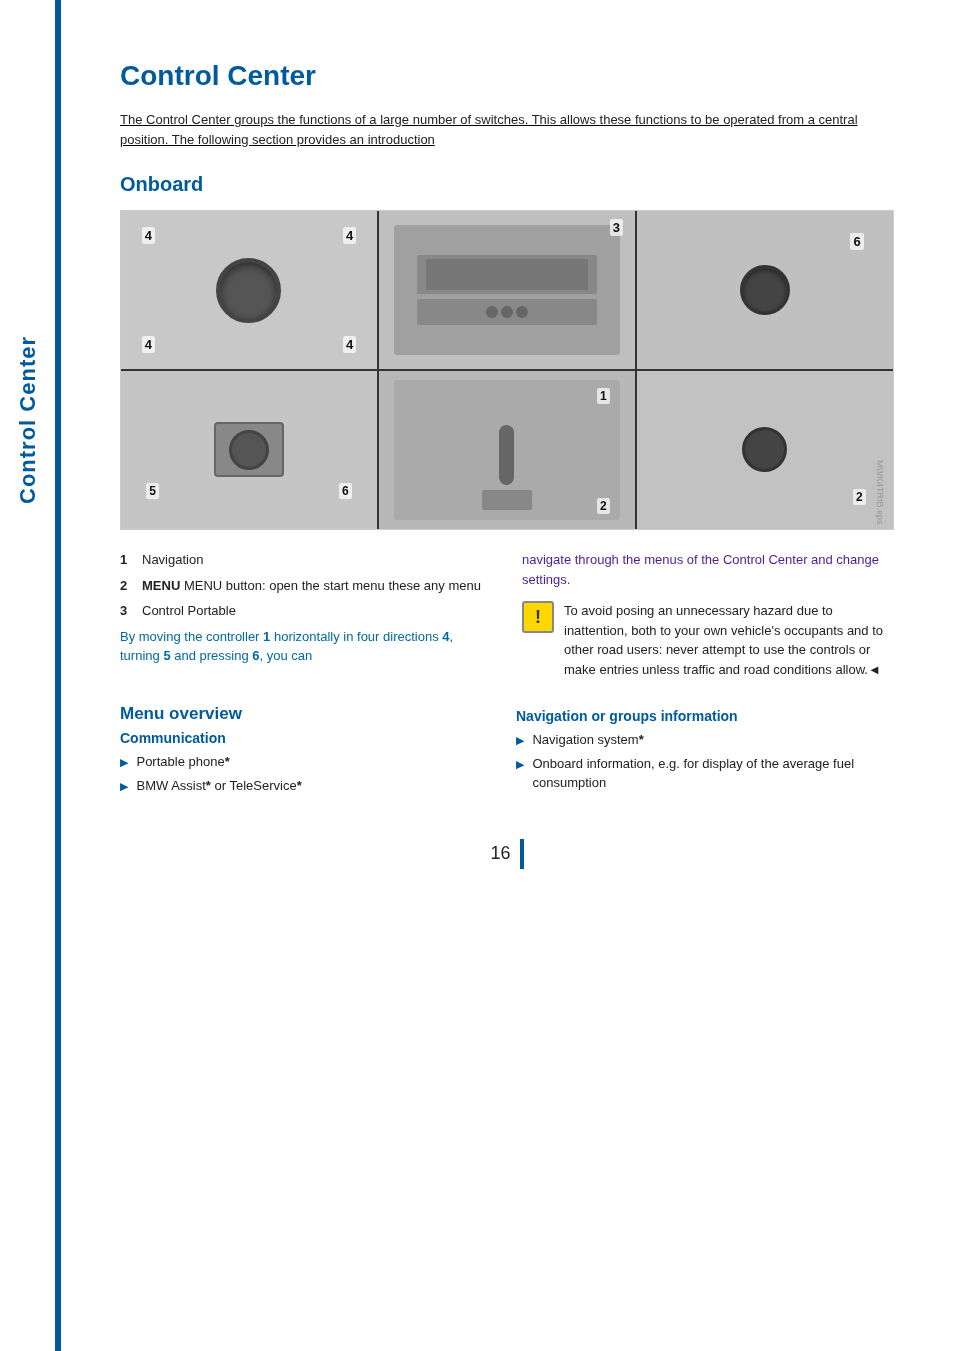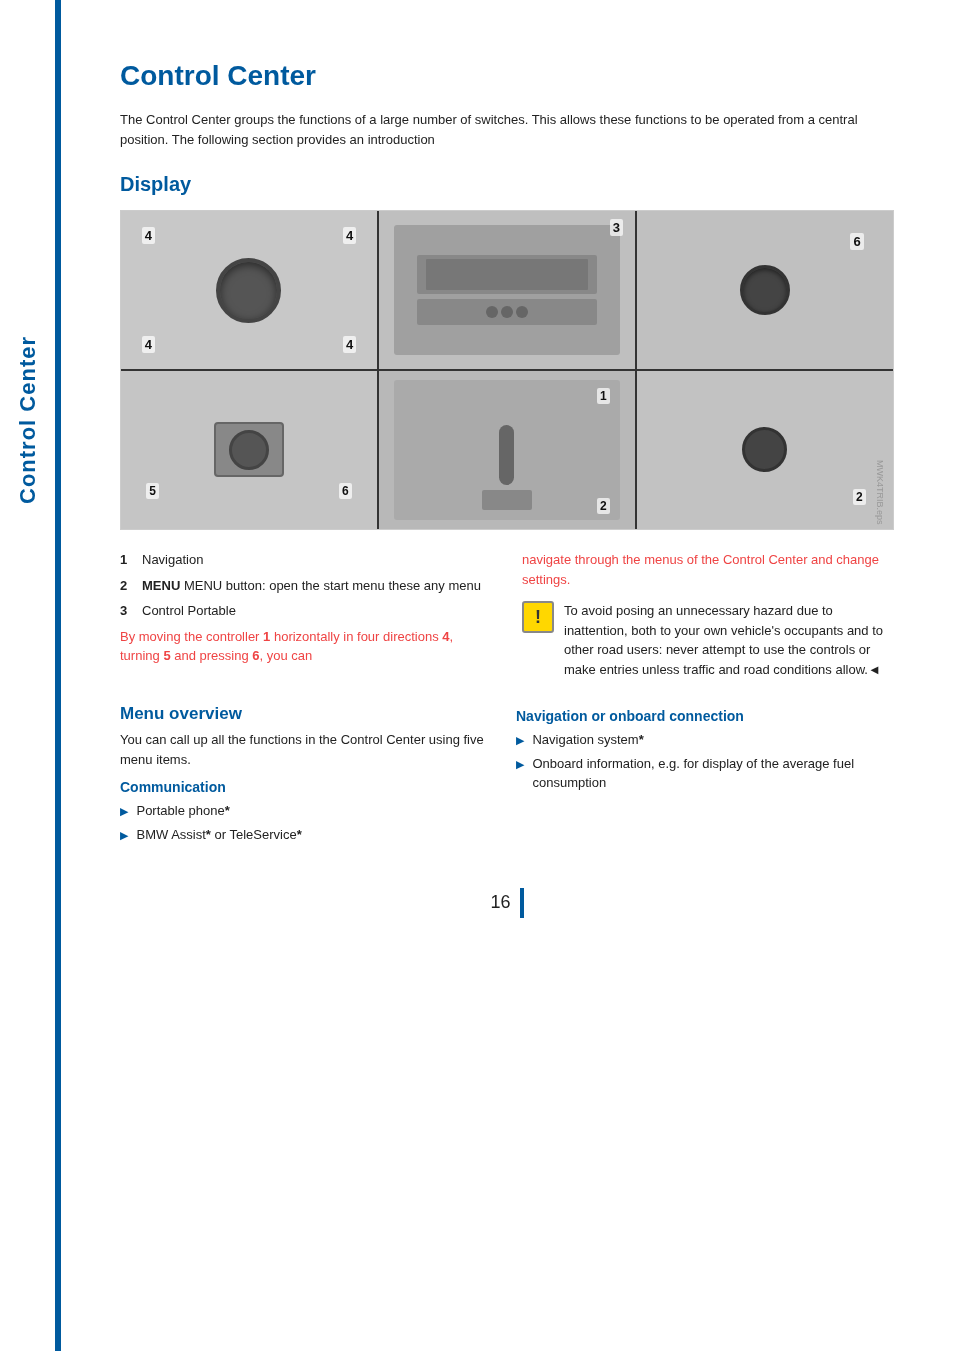--- a/index.html
+++ b/index.html
@@ -62,20 +62,21 @@
       font-size: 28px;
       font-weight: bold;
       color: #005a9e;
       margin-bottom: 18px;
     }
 
     .intro-columns {
       display: flex;
       gap: 30px;
       margin-bottom: 24px;
+      text-decoration: underline;
     }
 
     .intro-col {
       flex: 1;
       font-size: 13px;
       line-height: 1.5;
       color: #222;
     }
 
     .section-title {
@@ -287,21 +288,21 @@
   </div>
 
   <div class="main-content">
 
     <h1 class="page-title">Control Center</h1>
 
     <div class="intro-columns">
       <div class="intro-col">The Control Center groups the functions of a large number of switches. This allows these functions to be operated from a central position. The following section provides an introduction</div>
     </div>
 
-    <h2 class="section-title">Display</h2>
+    <h2 class="section-title">Onboard</h2>
 
     <div class="controls-image">
       <div class="img-grid">
 
         <div class="img-cell" style="background:#c8c8c8; position:relative;">
           <div style="position:relative; width:90%; height:90%; display:flex; align-items:center; justify-content:center;">
             <div style="width:65px; height:65px; background:#555; border-radius:50%; border:4px solid #444; box-shadow:inset 0 3px 8px rgba(0,0,0,0.5);"></div>
 
             <span class="arrow-label" style="top:8px; left:8px;">4</span>
             <span class="arrow-label" style="top:8px; right:8px;">4</span>
@@ -368,58 +369,57 @@
           <span class="part-desc">Navigation</span>
         </div>
         <div class="part-item">
           <span class="part-num">2</span>
           <span class="part-desc"><span class="bold">MENU</span>&nbsp;<span>MENU button: open the start menu these any menu</span></span>
         </div>
         <div class="part-item">
           <span class="part-num">3</span>
           <span class="part-desc">Control Portable</span>
         </div>
-        <p style="font-size:13px; line-height:1.5; color:#ef4444; margin-top:6px;">
+        <p style="font-size:13px; line-height:1.5; color:#0369a1; margin-top:6px;">
           By moving the controller <strong>1</strong> horizontally in four directions <strong>4</strong>, turning <strong>5</strong> and pressing <strong>6</strong>, you can
         </p>
       </div>
 
       <div class="parts-col">
-        <p style="font-size:13px; line-height:1.5; color:#ef4444; margin-bottom:12px;">navigate through the menus of the Control Center and change settings.</p>
+        <p style="font-size:13px; line-height:1.5; color:#4c1d95; margin-bottom:12px;">navigate through the menus of the Control Center and change settings.</p>
         <div class="warning-box">
           <div class="warning-icon">
             <span>!</span>
           </div>
           <p class="warning-text">
             To avoid posing an unnecessary hazard due to inattention, both to your own vehicle's occupants and to other road users: never attempt to use the controls or make entries unless traffic and road conditions allow.<span>◄</span>
           </p>
         </div>
       </div>
     </div>
 
     <div class="menu-overview">
 
       <div class="menu-col">
         <h2 class="menu-section-title">Menu overview</h2>
-        <p class="menu-desc">You can call up all the functions in the Control Center using five menu items.</p>
         <h3 class="menu-subsection-title">Communication</h3>
         <ul class="bullet-list">
           <li>
             <span class="bullet-arrow">▶</span>
             <span>Portable phone<strong>*</strong></span>
           </li>
           <li>
             <span class="bullet-arrow">▶</span>
             <span>BMW Assist<strong>*</strong> or TeleService<strong>*</strong></span>
           </li>
         </ul>
       </div>
 
       <div class="menu-col">
-        <h3 class="menu-subsection-title">Navigation or onboard connection</h3>
+        <h3 class="menu-subsection-title">Navigation or groups information</h3>
         <ul class="bullet-list">
           <li>
             <span class="bullet-arrow">▶</span>
             <span>Navigation system<strong>*</strong></span>
           </li>
           <li>
             <span class="bullet-arrow">▶</span>
             <span>Onboard information, e.g. for display of the average fuel consumption</span>
           </li>
         </ul>

